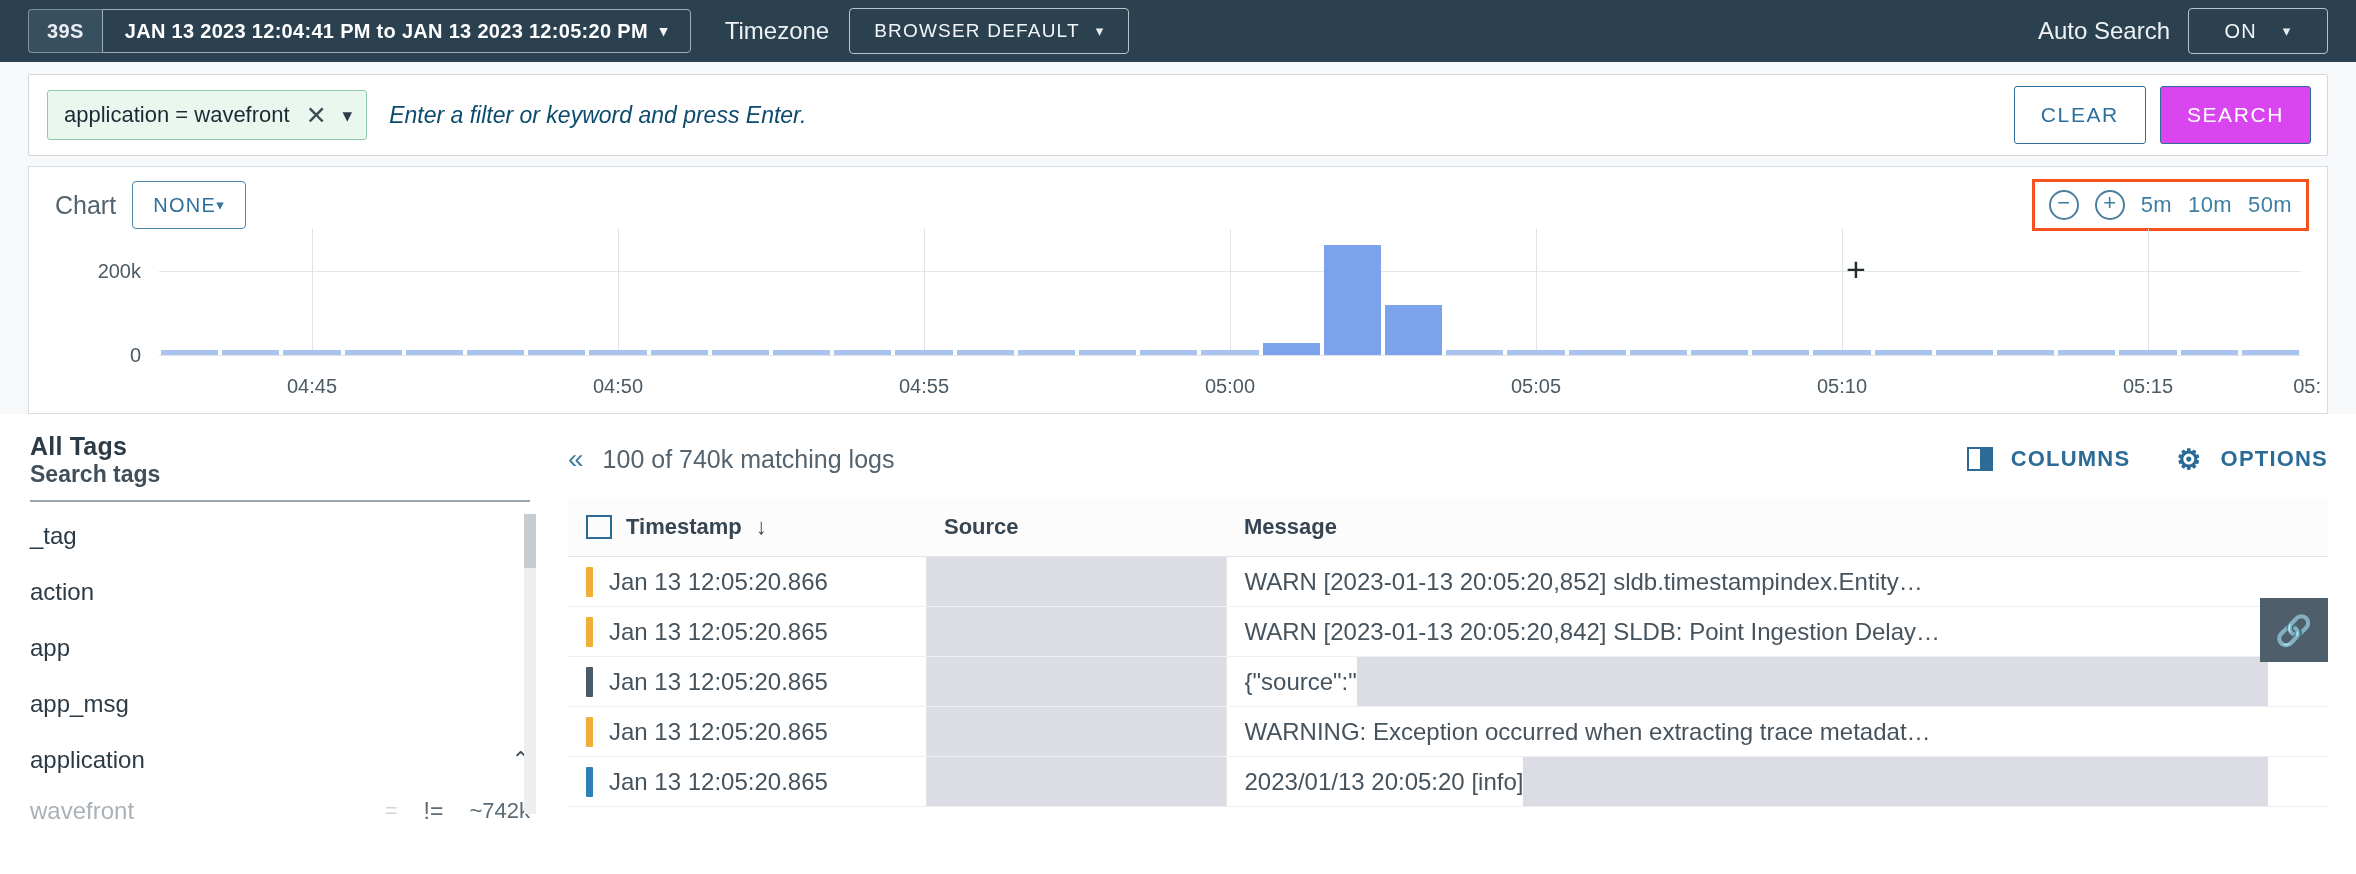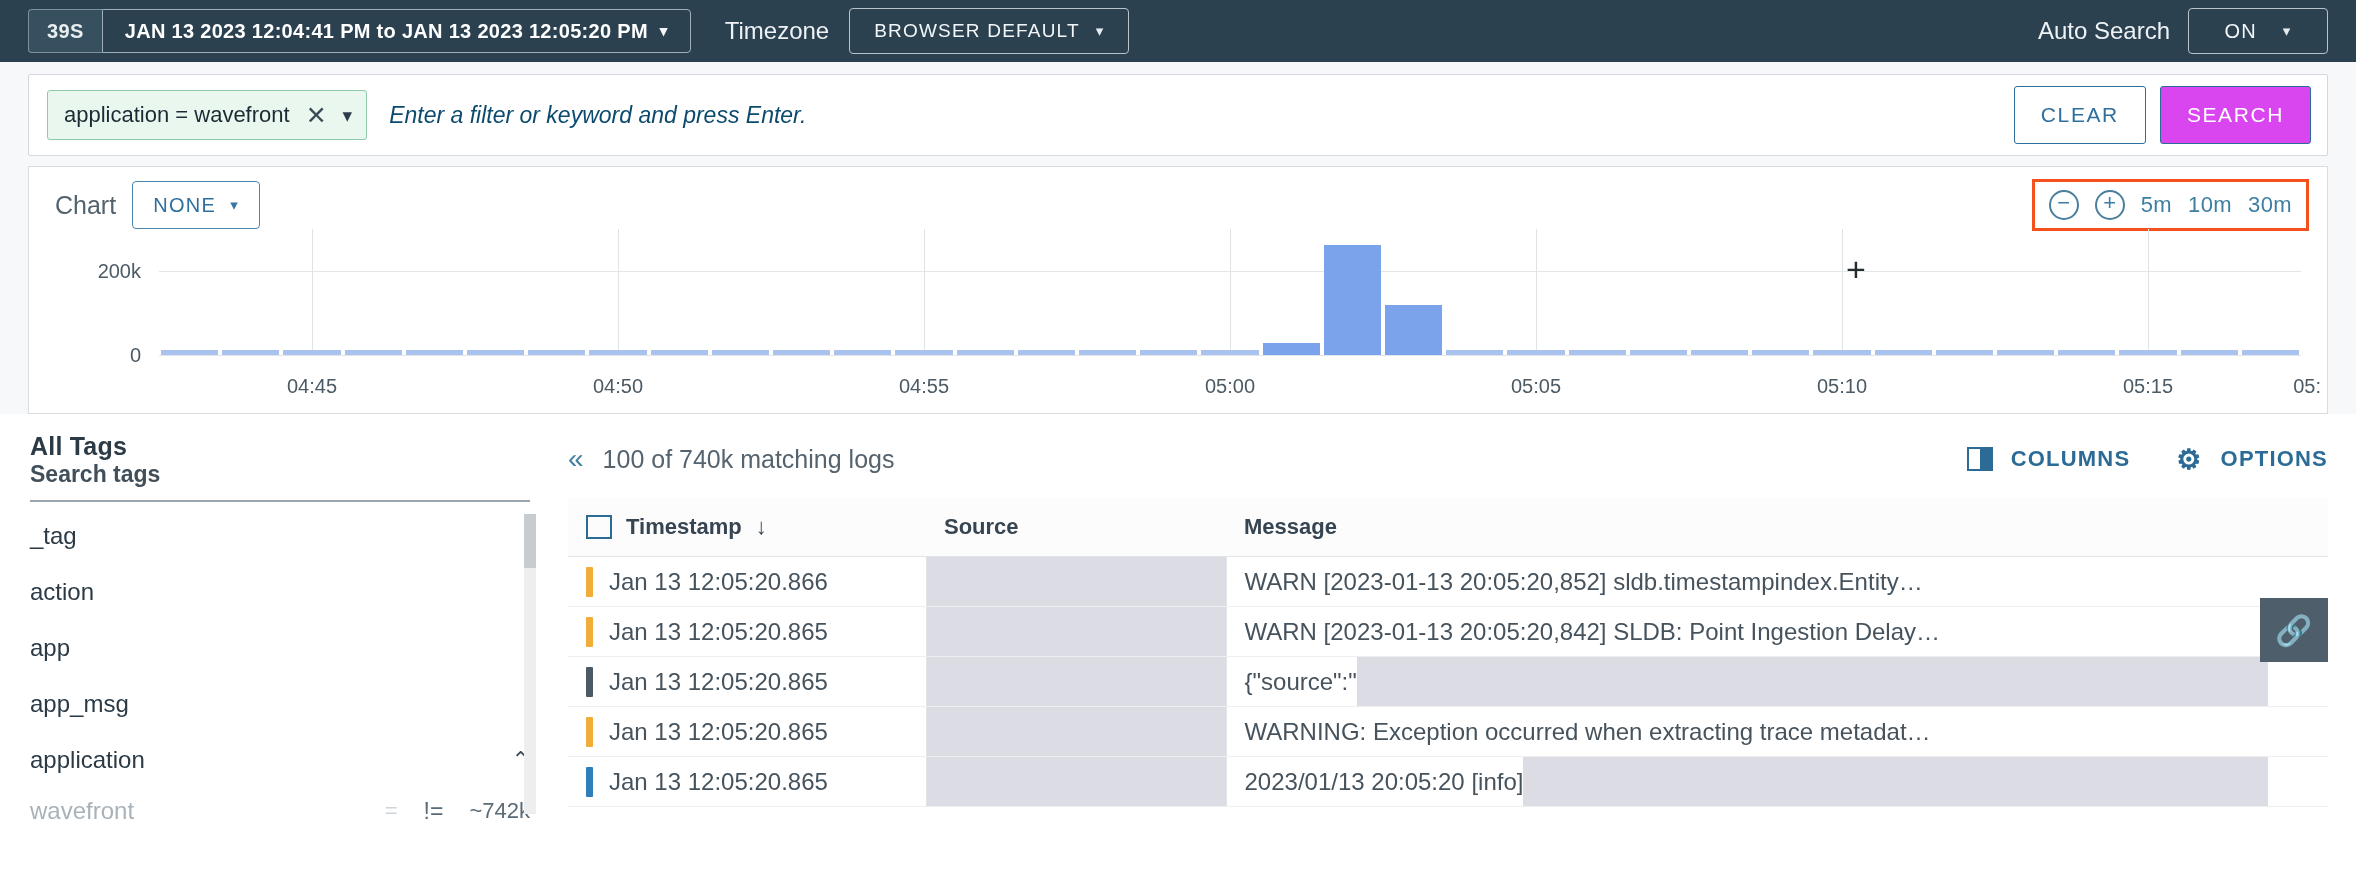--- a/index.html
+++ b/index.html
@@ -137,21 +137,21 @@
     padding: 14px 18px 0 26px;
     height: 62px;
   }
   .chart-label { font-size: 25px; color: #53636e; margin-right: 16px; }
   .chart-none-btn {
     border: 1px solid #4a86ad;
     border-radius: 4px;
     color: #2e6f9e;
     font-size: 20px; letter-spacing: 1.3px;
     padding: 0 20px; height: 48px;
-    display: flex; align-items: center; gap: 14px;
+    display: flex; align-items: center; 
   }
   .chart-head-spacer { flex: 1; }
   .zoom-controls {
     border: 3px solid #f4511e;
     display: flex; align-items: center; gap: 16px;
     padding: 6px 14px;
     height: 52px;
   }
   .circ-btn {
     width: 30px; height: 30px; border-radius: 50%;
@@ -295,21 +295,21 @@
       <div class="chart-head-spacer"></div>
       <div class="zoom-controls">
         <div class="circ-btn">
             <span>−</span>
           </div>
         <div class="circ-btn">
             <span>+</span>
           </div>
         <div class="zoom-step">5m</div>
         <div class="zoom-step">10m</div>
-        <div class="zoom-step">30m</div>
+        <div class="zoom-step">50m</div>
       </div>
     </div>
     <div class="plot" id="plot">
         <div class="grid-line" style="top: 126px; left: 130px; right: 26px;"></div>
         <div class="y-label" style="position: absolute; left: 0px; width: 112px; text-align: right; top: 126px; transform: translateY(-50%);">0</div>
         <div class="grid-line" style="top: 42px; left: 130px; right: 26px;"></div>
         <div class="y-label" style="position: absolute; left: 0px; width: 112px; text-align: right; top: 42px; transform: translateY(-50%);">200k</div>
         <div class="v-grid" style="left: 283px; height: 126px;"></div>
         <div class="x-tick" style="left: 283px; top: 146px;">04:45</div>
         <div class="v-grid" style="left: 589px; height: 126px;"></div>

